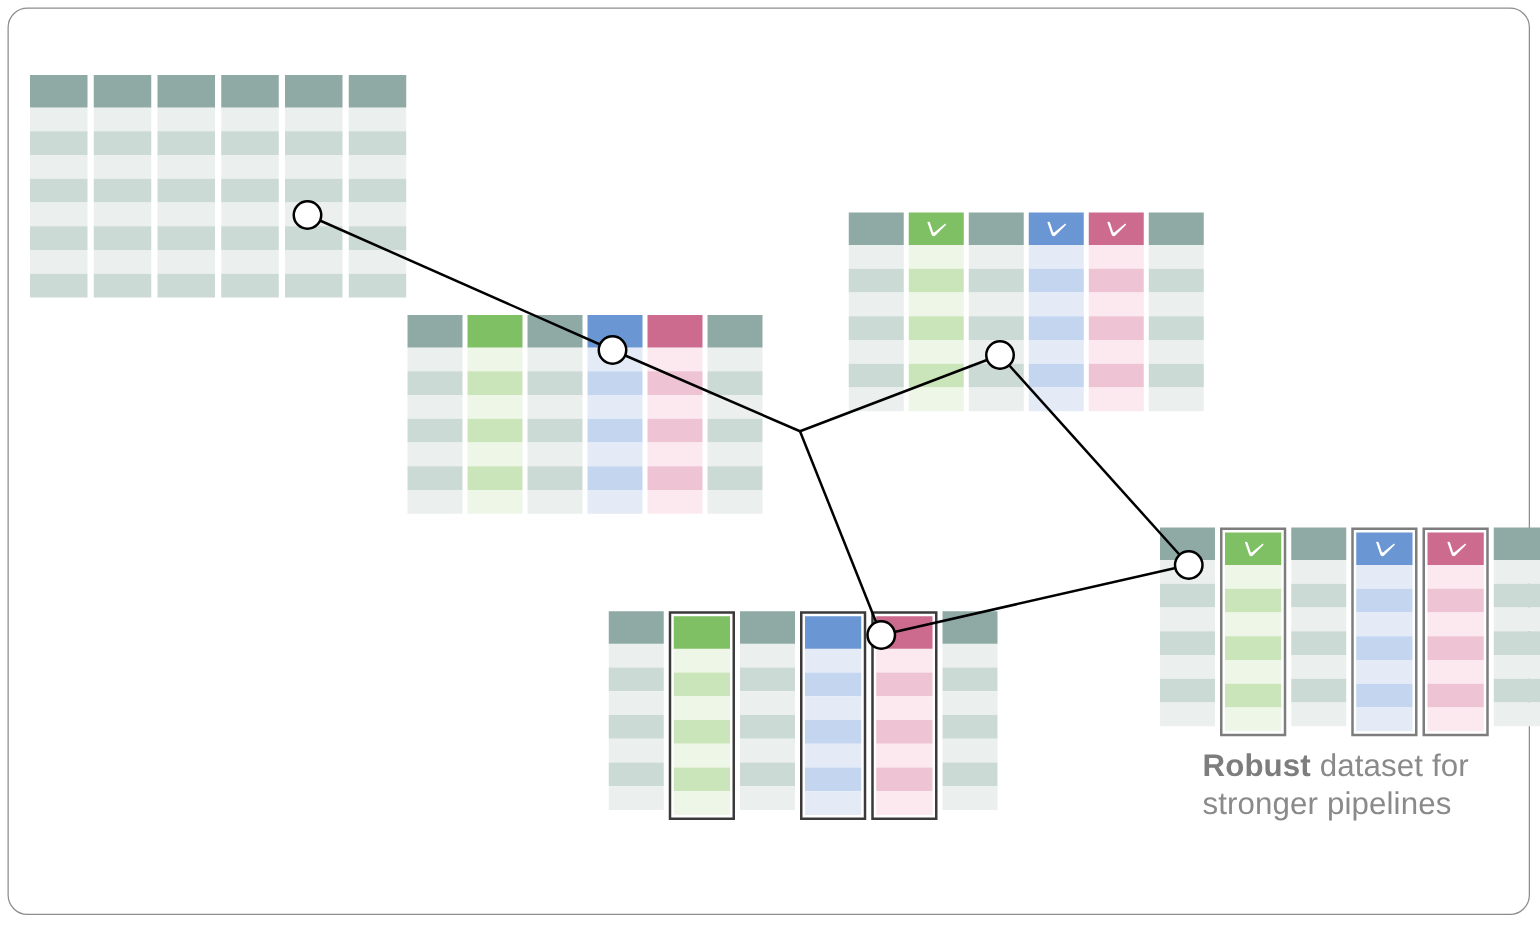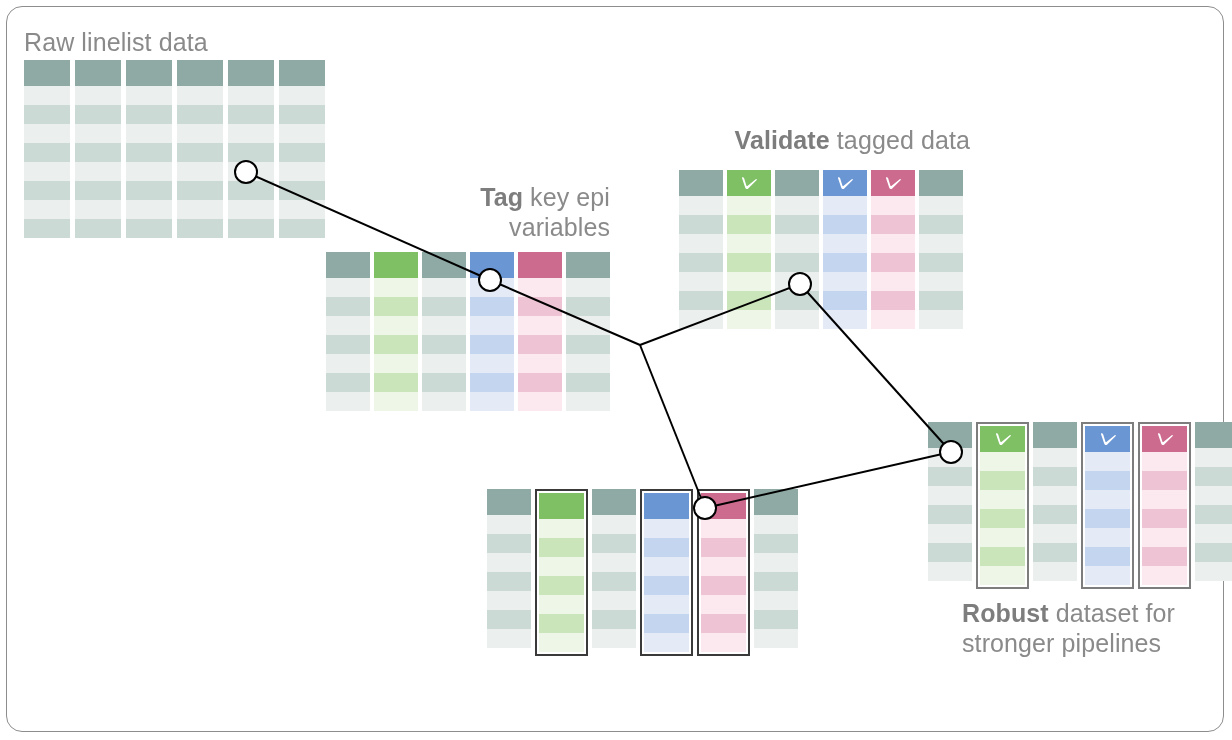--- a/index.html
+++ b/index.html
@@ -416,24 +416,20 @@
           <div class="cell" style="height: 19px; background: rgb(204, 218, 214);"></div>
           <div class="cell" style="height: 19px; background: rgb(235, 239, 238);"></div>
           <div class="cell" style="height: 19px; background: rgb(204, 218, 214);"></div>
           <div class="cell" style="height: 19px; background: rgb(235, 239, 238);"></div>
           <div class="cell" style="height: 19px; background: rgb(204, 218, 214);"></div>
           <div class="cell" style="height: 19px; background: rgb(235, 239, 238);"></div>
         </div>
       </div>
     </div>
 
-  <div class="caption" id="cap-raw" style="left: 24px; top: 28px; width: 330px; text-align: left; color: rgb(138, 138, 138);">Raw linelist data</div>
-  <div class="caption" id="cap-tag" style="left: 330px; top: 183px; width: 280px; text-align: right; color: rgb(138, 138, 138);"><b style="color: rgb(125, 125, 125);">Tag</b> key epi
-variables</div>
-  <div class="caption" id="cap-validate" style="left: 660px; top: 126px; width: 310px; text-align: right; color: rgb(138, 138, 138);"><b style="color: rgb(125, 125, 125);">Validate</b> tagged data</div>
   <div class="caption" id="cap-robust" style="left: 962px; top: 599px; width: 300px; text-align: left; color: rgb(138, 138, 138);"><b style="color: rgb(125, 125, 125);">Robust</b> dataset for
 stronger pipelines</div>
 
   <svg id="links" viewBox="0 0 1232 740" xmlns="http://www.w3.org/2000/svg">
       <line x1="246" y1="172" x2="490" y2="280" stroke="#000000" stroke-width="2"></line>
       <line x1="490" y1="280" x2="640" y2="345" stroke="#000000" stroke-width="2"></line>
       <line x1="640" y1="345" x2="800" y2="284" stroke="#000000" stroke-width="2"></line>
       <line x1="640" y1="345" x2="705" y2="508" stroke="#000000" stroke-width="2"></line>
       <line x1="800" y1="284" x2="951" y2="452" stroke="#000000" stroke-width="2"></line>
       <line x1="705" y1="508" x2="951" y2="452" stroke="#000000" stroke-width="2"></line>

